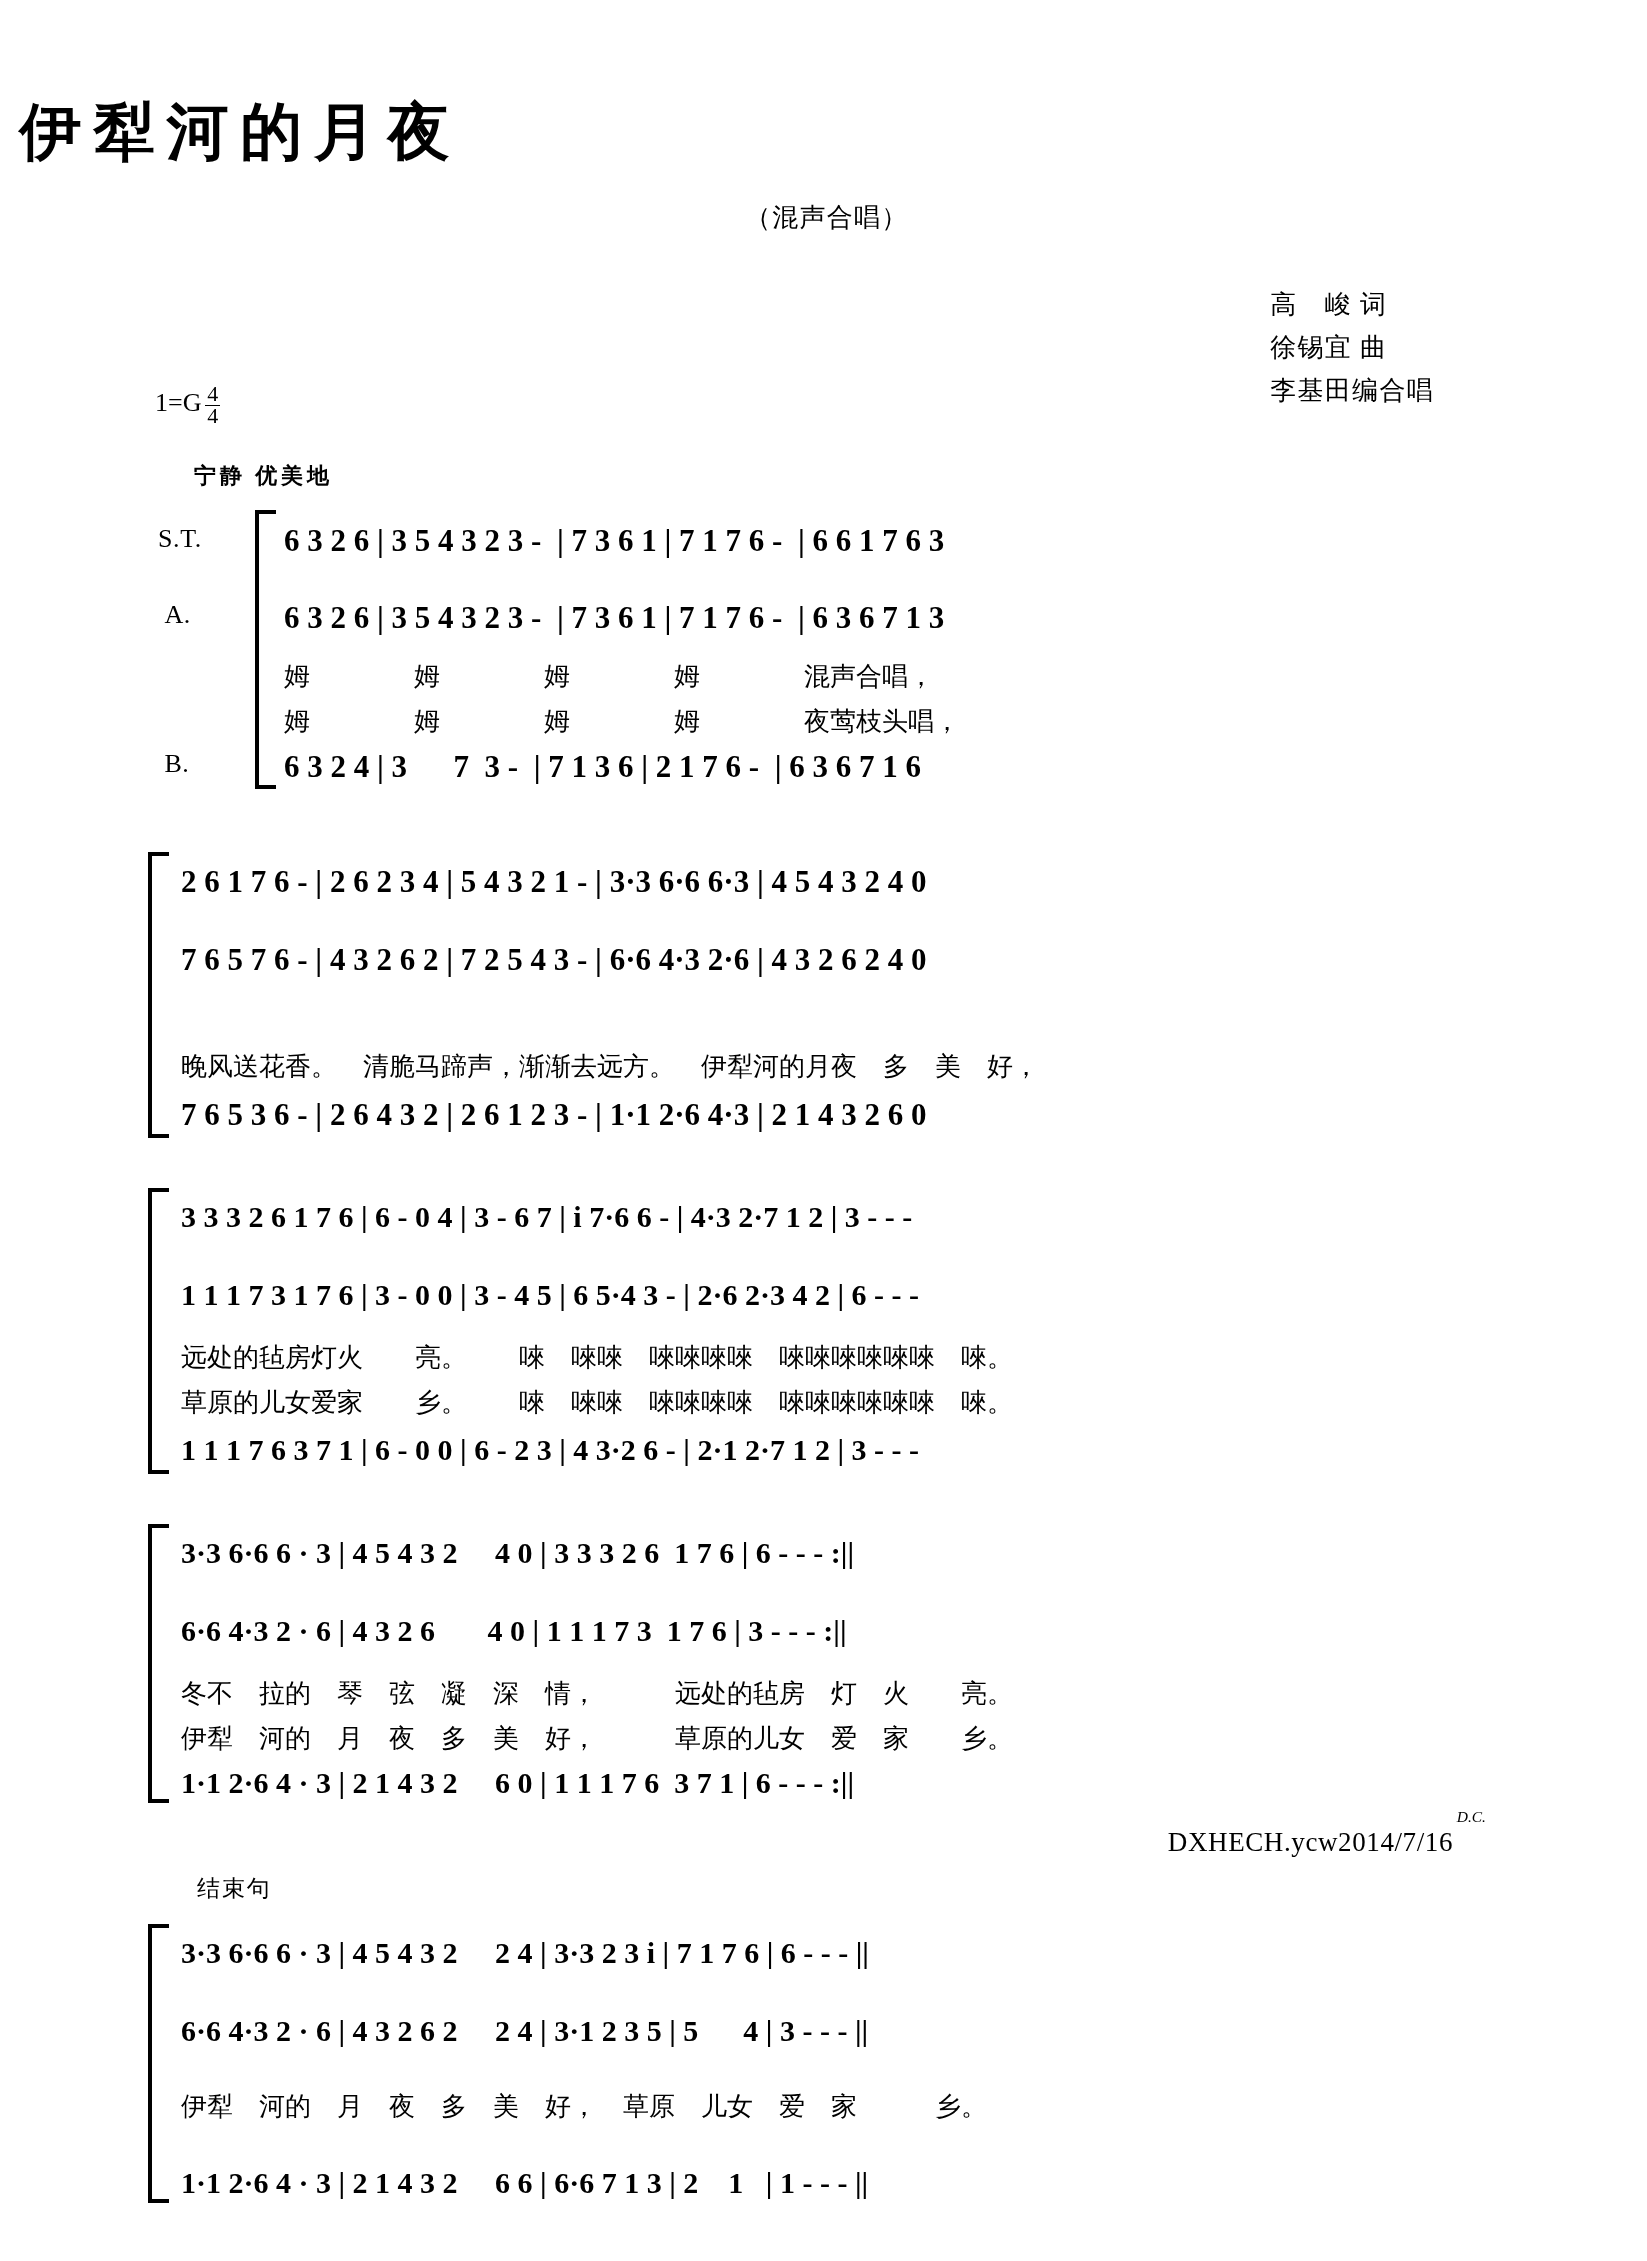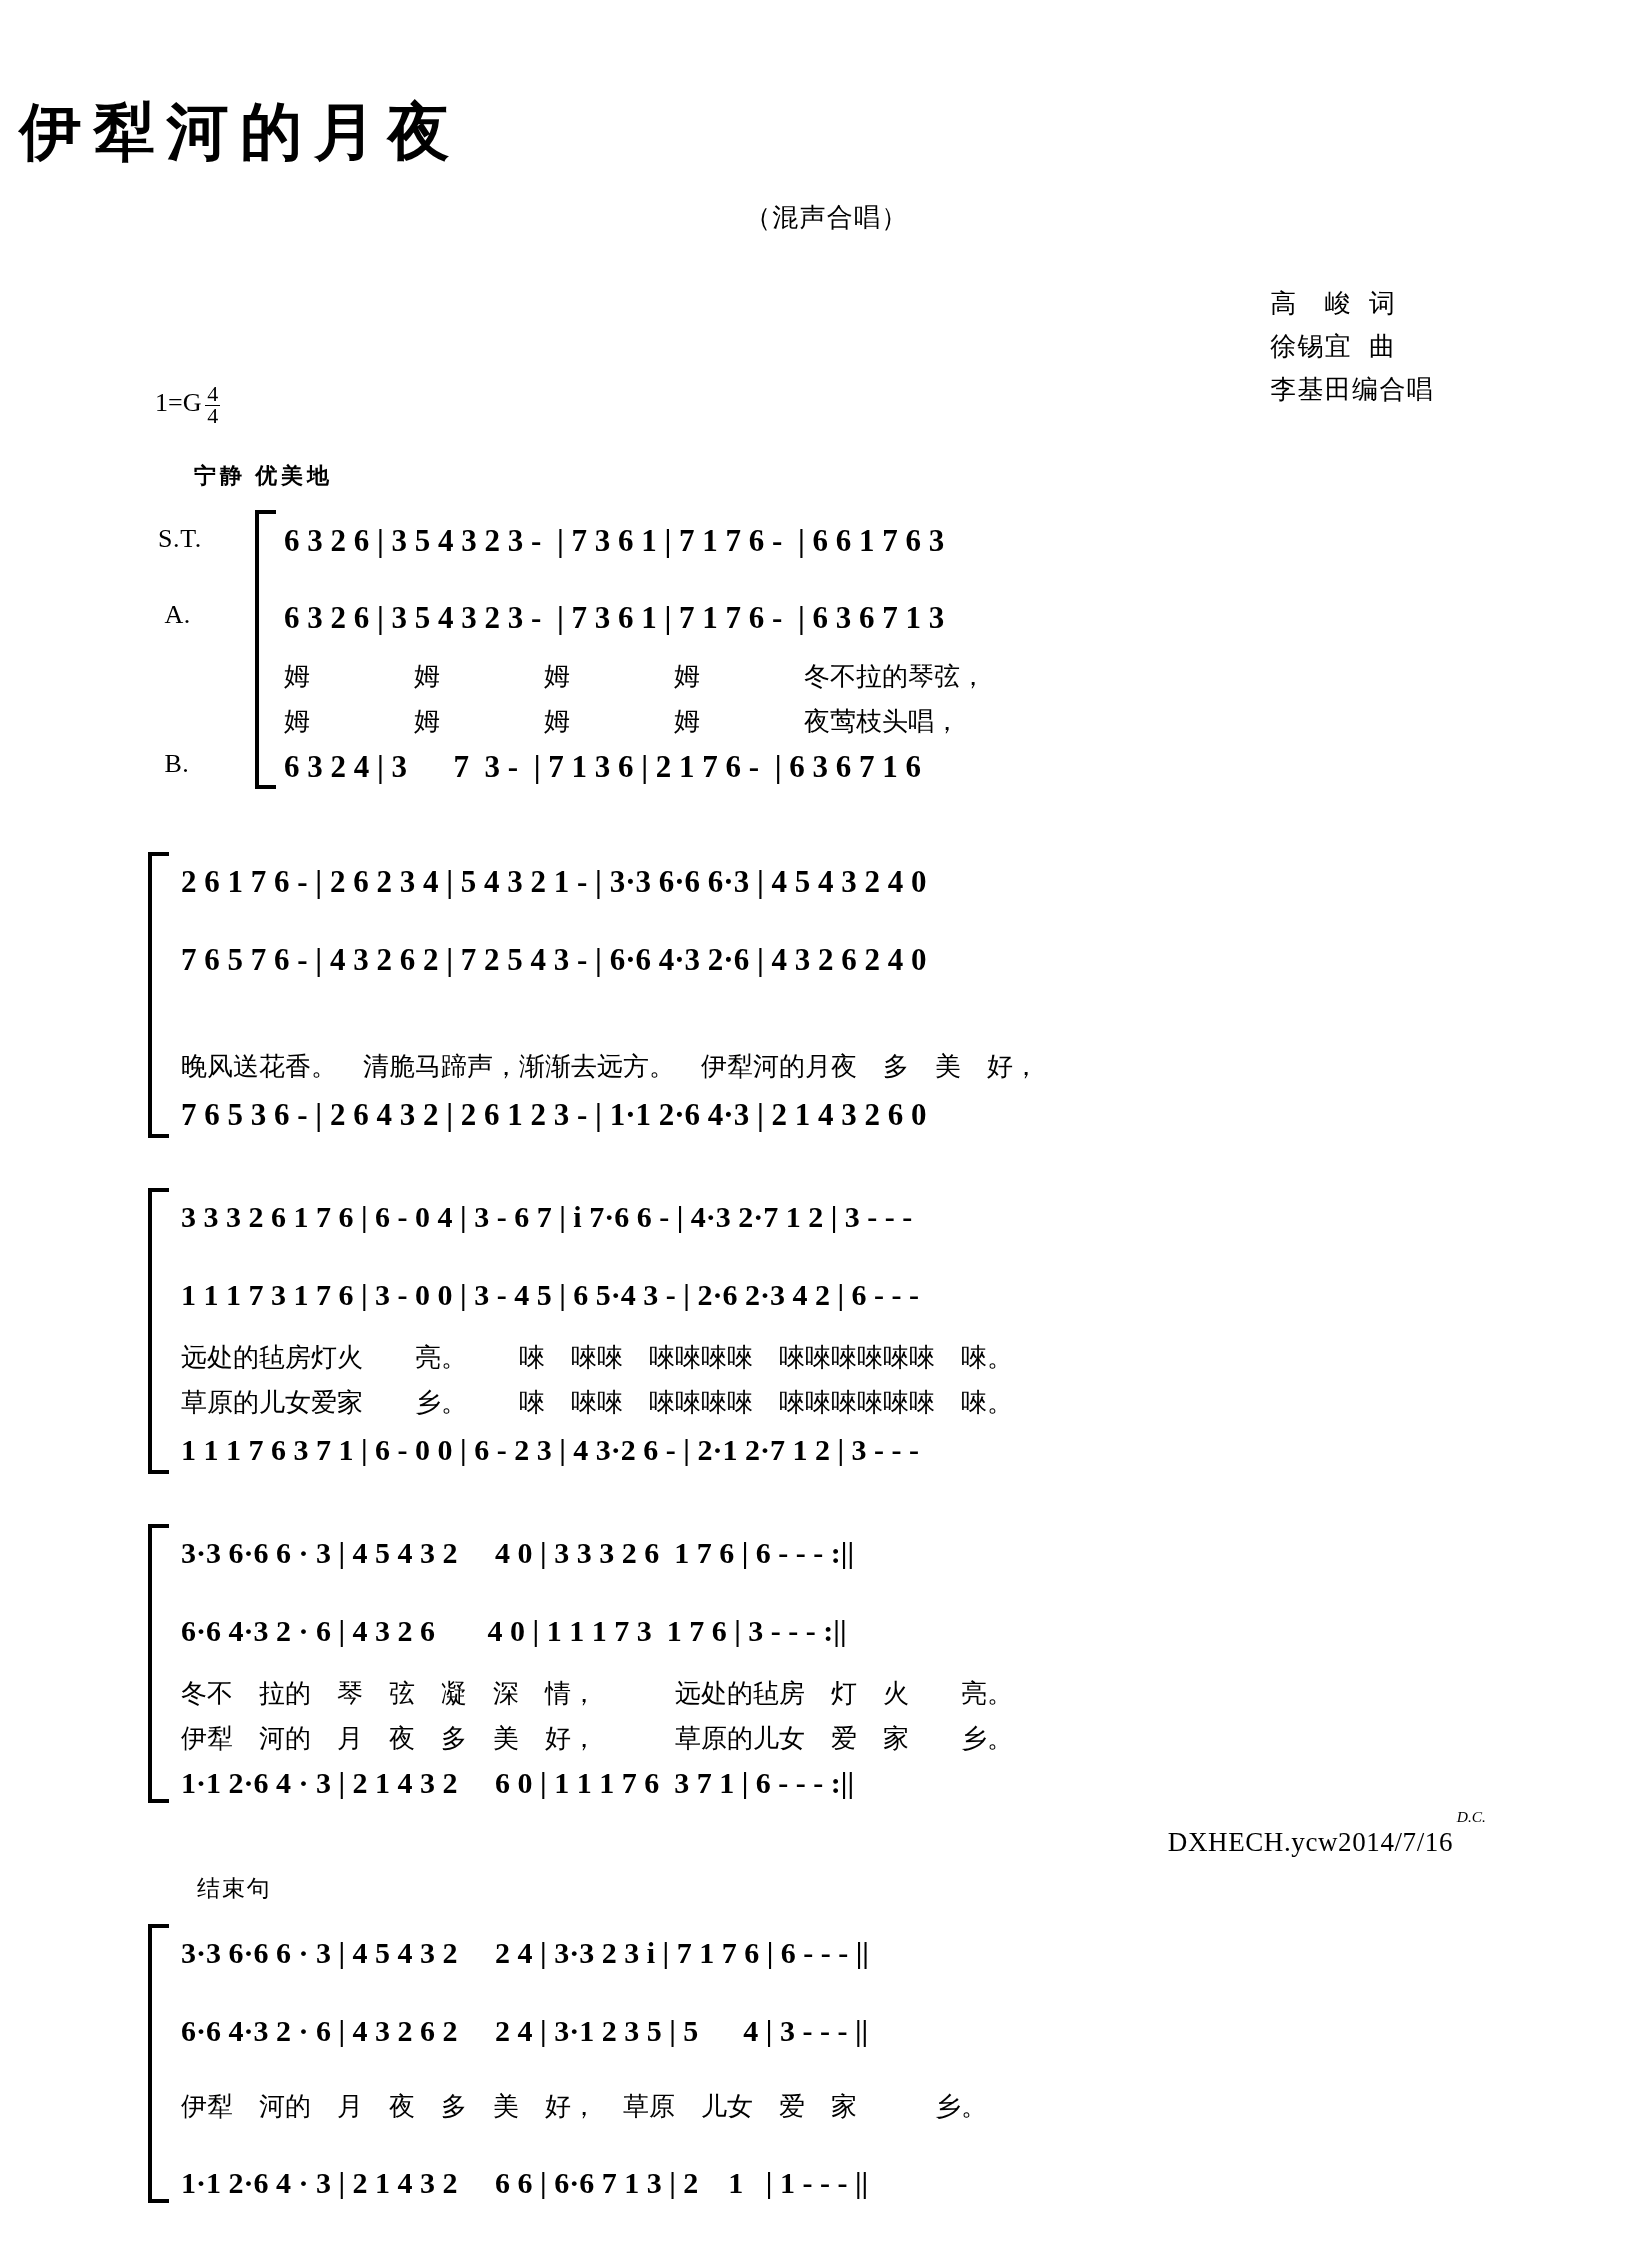--- a/index.html
+++ b/index.html
@@ -41,21 +41,20 @@
     letter-spacing: 1.3px;
   }
   .credits {
     position: absolute;
     right: 213px;
     top: 194px;
     text-align: left;
     font-size: 26px;
     line-height: 1.65;
     letter-spacing: 1.3px;
-    font-family: Liberation Mono, monospace;
   }
   .credits div { white-space: pre; }
 
   .keysig {
     position: absolute;
     left: 155px;
     top: 294px;
     font-size: 26px;
     font-family: "Liberation Serif", serif;
   }
@@ -163,21 +162,21 @@
   <div class="tempo">宁静 优美地</div>
 
   <div class="system" style="top:420px; height:291px;">
     <div class="sys-bracket" style="height:271px; left:110px;"></div>
     <span class="part-label" style="left:13px; top:14px;">S.T.</span>
     <span class="part-label" style="left:19.4px; top:90px;">A.</span>
     <span class="part-label" style="left:19.4px; top:239px;">B.</span>
 
     <div class="nrow" style="left:139px; top:13px;">6 3 2 6 | 3 5 4 3 2 3 -  | 7 3 6 1 | 7 1 7 6 -  | 6 6 1 7 6 3</div>
     <div class="nrow" style="left:139px; top:90px;">6 3 2 6 | 3 5 4 3 2 3 -  | 7 3 6 1 | 7 1 7 6 -  | 6 3 6 7 1 3</div>
-    <div class="lrow" style="left:139px; top:149px;">姆　　　　姆　　　　姆　　　　姆　　　　冬不拉的琴弦，</div>
+    <div class="lrow" style="left:139px; top:149px;">姆　　　　姆　　　　姆　　　　姆　　　　混声合唱，</div>
     <div class="lrow" style="left:139px; top:194px;">姆　　　　姆　　　　姆　　　　姆　　　　夜莺枝头唱，</div>
     <div class="nrow" style="left:139px; top:239px;">6 3 2 4 | 3      7  3 -  | 7 1 3 6 | 2 1 7 6 -  | 6 3 6 7 1 6</div>
   </div>
 
   <div class="system" style="top:762px; height:297px;">
     <div class="sys-bracket" style="height:278px; left:3.2px;"></div>
 
     <div class="nrow" style="left:36px; top:11.6px;">2 6 1 7 6 - | 2 6 2 3 4 | 5 4 3 2 1 - | 3·3 6·6 6·3 | 4 5 4 3 2 4 0</div>
     <div class="nrow" style="left:36px; top:90px;">7 6 5 7 6 - | 4 3 2 6 2 | 7 2 5 4 3 - | 6·6 4·3 2·6 | 4 3 2 6 2 4 0</div>
     <div class="lrow" style="left:36px; top:197px;font-family:Liberation Mono, monospace;">晚风送花香。　清脆马蹄声，渐渐去远方。　伊犁河的月夜　多　美　好，</div>

